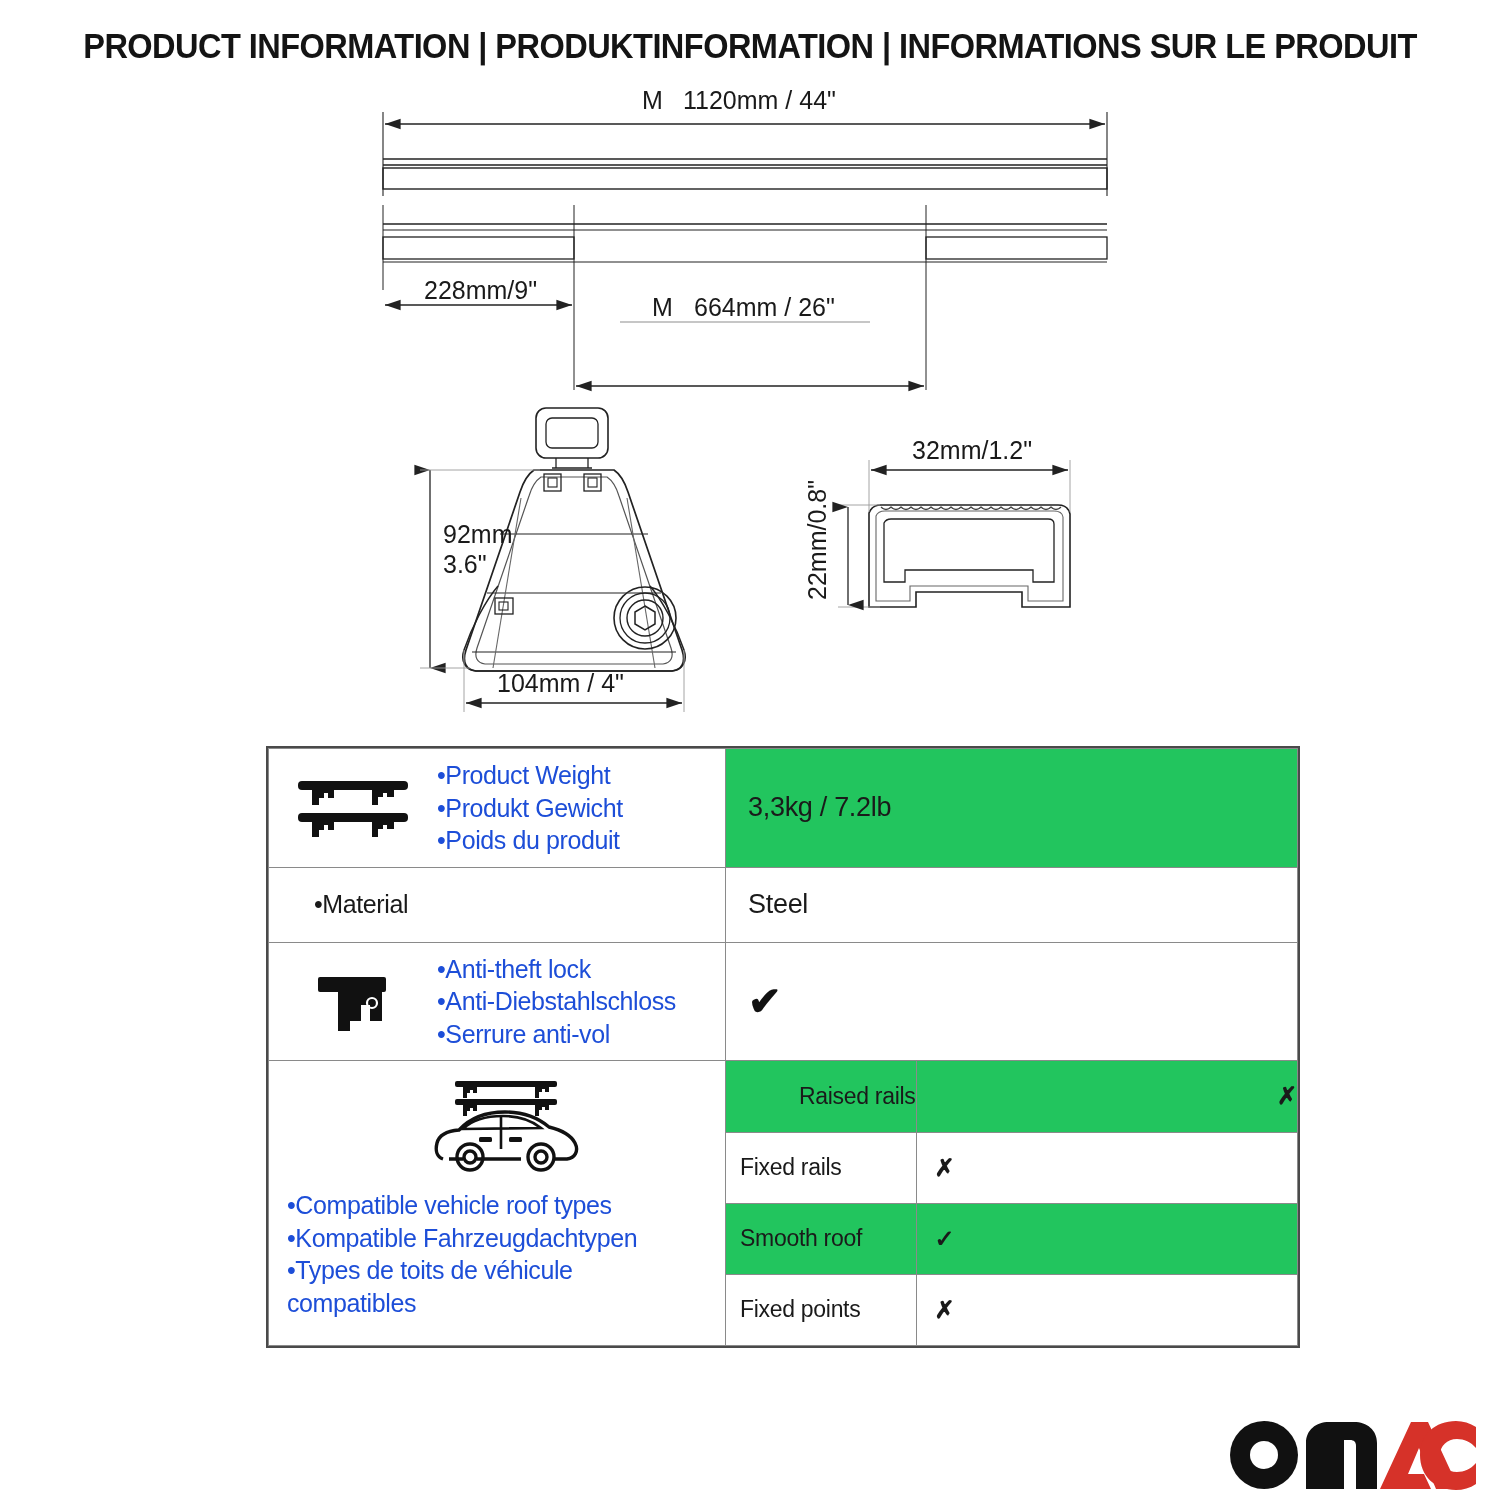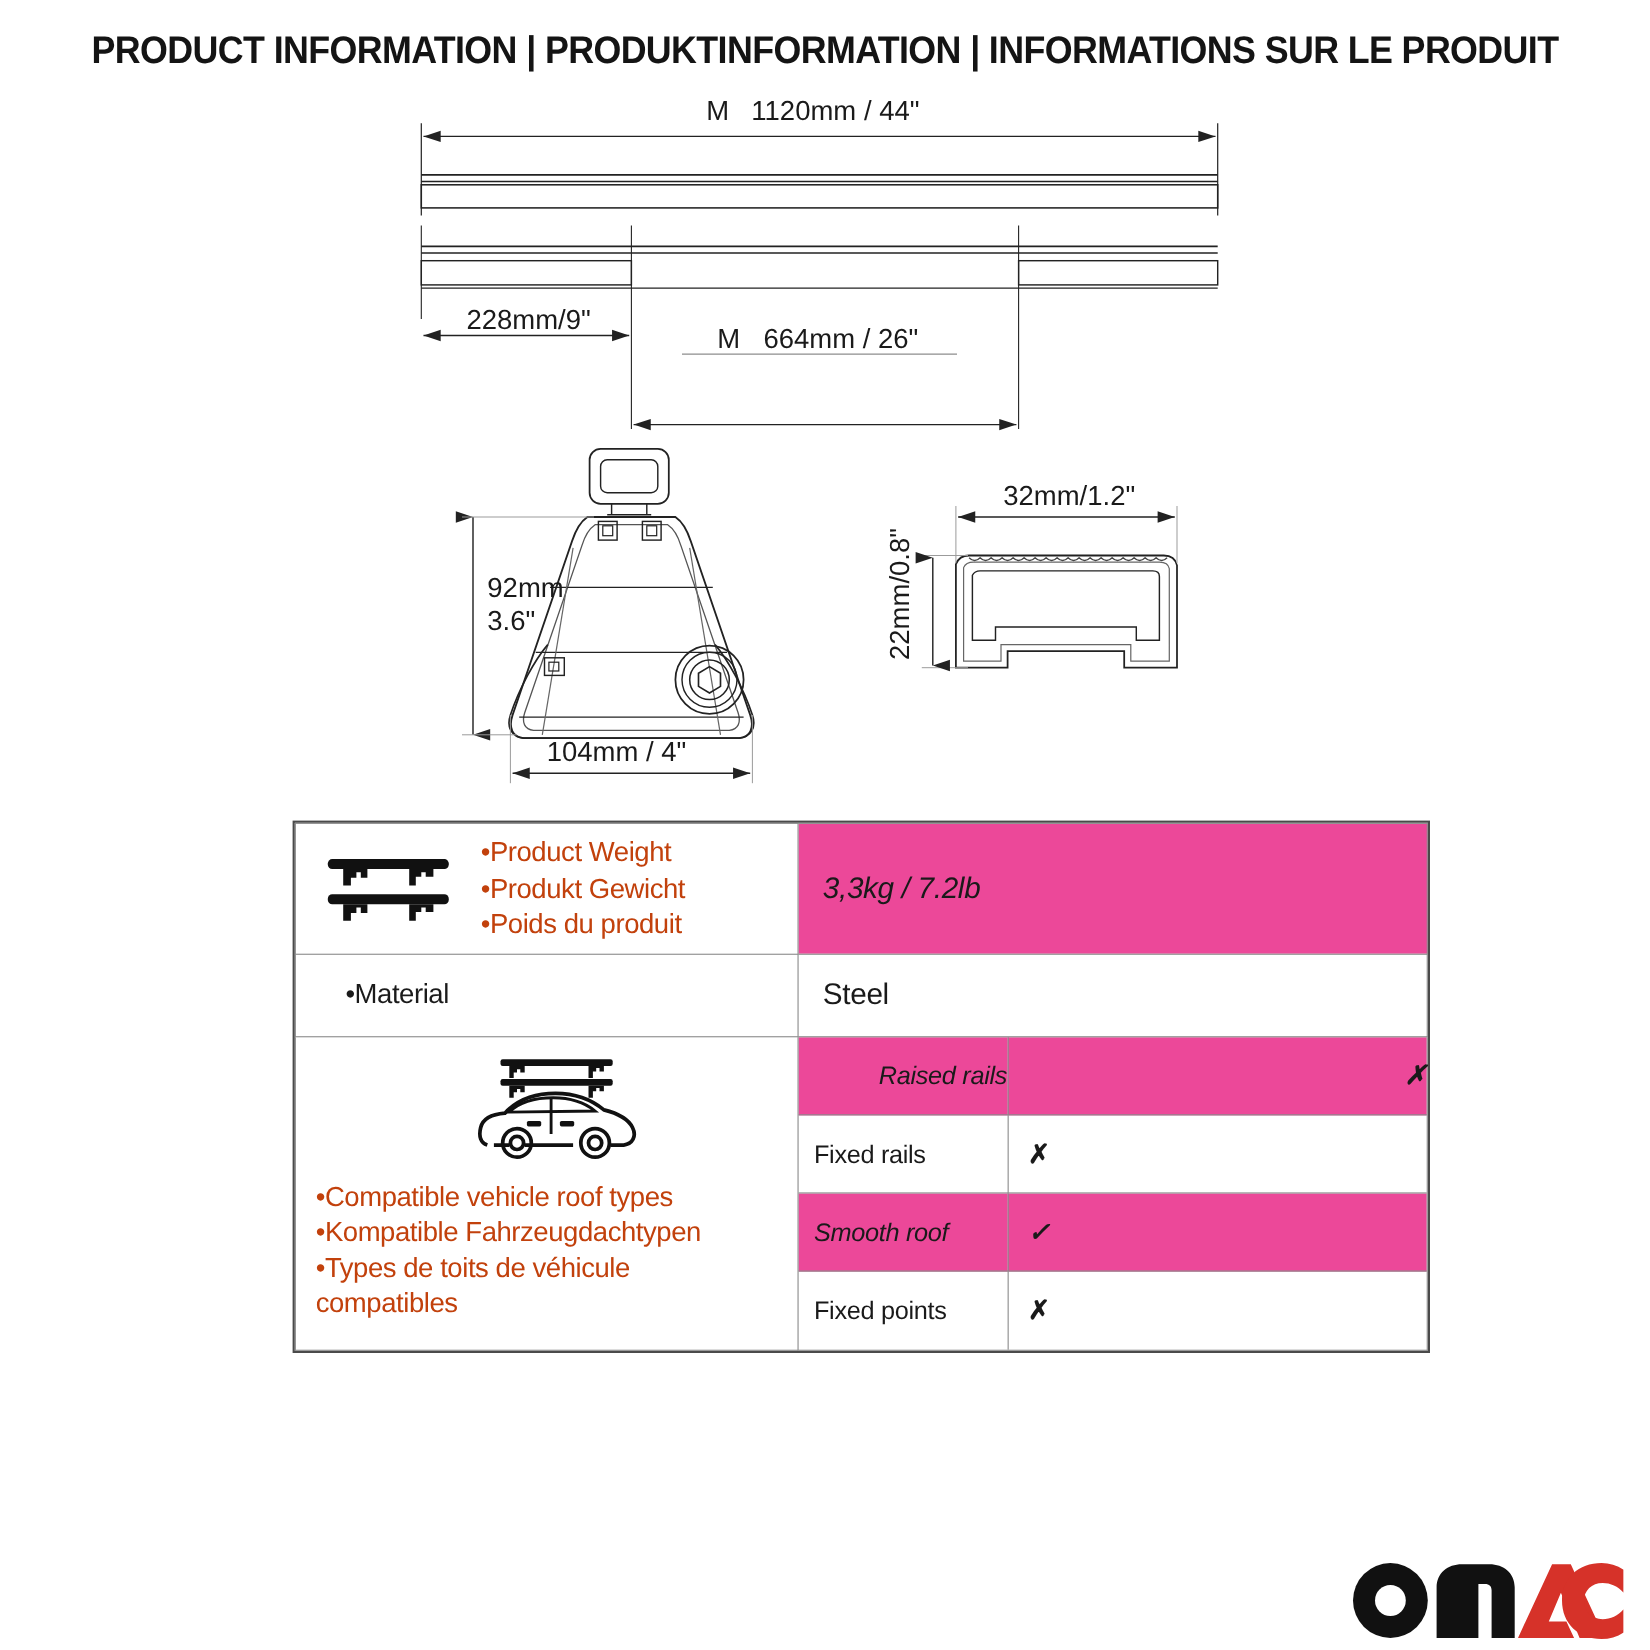--- a/index.html
+++ b/index.html
@@ -36,25 +36,25 @@
     left: 266px; top: 746px;
     width: 1034px;
     border: 2px solid #4a4a4a;
     border-collapse: collapse;
     background: #fff;
   }
   .spec-table table { width: 100%; border-collapse: collapse; table-layout: fixed; }
   .spec-table td { border: 1px solid #8a8a8a; vertical-align: middle; }
   .cell-icon-label { width: 457px; padding: 10px 0 10px 0; }
   .cell-value { padding-left: 22px; font-size: 27px; color: #1a1a1a; letter-spacing: -0.3px; }
-  .shaded { background: #ec4899; font-style: italic; }
+  .shaded { background: #22c55e; }
 
   .iconrow { display: flex; align-items: center; }
   .iconbox { width: 168px; flex: 0 0 168px; display: flex; align-items: center; justify-content: center; }
-  .labels { flex: 1 1 auto; font-size: 25px; line-height: 1.30; letter-spacing: -0.4px; color: #c2410c; }
+  .labels { flex: 1 1 auto; font-size: 25px; line-height: 1.30; letter-spacing: -0.4px; color: #1d4ed8; }
   .labels div { white-space: nowrap; }
 
   .center-only { display: flex; align-items: center; padding-left: 45px; font-size: 25px; letter-spacing: -0.4px; }
 
   .tick { font-size: 40px; line-height: 1; font-weight: 700; color: #111; }
   .subtable { width: 100%; border-collapse: collapse; table-layout: fixed; }
   .subtable td { border: 1px solid #8a8a8a; height: 71px; }
   .subtable td.sub-name { width: 190px; padding-left: 14px; font-size: 23px; letter-spacing: -0.3px; }
   .subtable td.sub-mark { padding-left: 18px; font-size: 24px; font-weight: 700; }
   .subtable tr:first-child td { border-top: none; text-align: right; }
@@ -228,20 +228,43 @@
       <tr>
         <td class="cell-icon-label" style="height:75px;">
           <div class="center-only">
             <span>•Material</span>
           </div>
         </td>
         <td class="cell-value">Steel</td>
       </tr>
 
 
+      <tr>
+        <td class="cell-icon-label" style="height:115px;">
+          <div class="iconrow">
+            <div class="iconbox">
+              <svg width="78" height="60" viewBox="0 0 78 60" xmlns="http://www.w3.org/2000/svg">
+                <g fill="#111">
+                  <rect x="4" y="6" width="68" height="15" rx="2"></rect>
+                  <path d="M24,21 h44 v29 h-12 v-16 h-9 v16 h-11 v14 h-12 z"></path>
+                </g>
+                <circle cx="58" cy="32" r="5" fill="none" stroke="#fff" stroke-width="2.2"></circle>
+              </svg>
+            </div>
+            <div class="labels">
+              <div>•Anti-theft lock</div>
+              <div>•Anti-Diebstahlschloss</div>
+              <div>•Serrure anti-vol</div>
+            </div>
+          </div>
+        </td>
+        <td class="cell-value">
+          <span class="tick">✔</span>
+        </td>
+      </tr>
 
       <tr>
         <td class="cell-icon-label" style="height:264px; vertical-align:top; padding-top:14px;">
           <div style="display:flex; flex-direction:column; align-items:flex-start; padding-left:16px;">
             <div style="align-self:center; margin-bottom:6px;">
               <svg width="160" height="104" viewBox="0 0 160 104" xmlns="http://www.w3.org/2000/svg">
                 <g fill="#111">
                   <rect x="30" y="6" width="102" height="6" rx="2"></rect>
                   <path d="M38,12 h14 v6 h-4 v-3 h-3 v3 h-3 v5 h-4 z"></path>
                   <path d="M110,12 h14 v5 h-4 v-3 h-3 v3 h-3 v6 h-4 z"></path>

